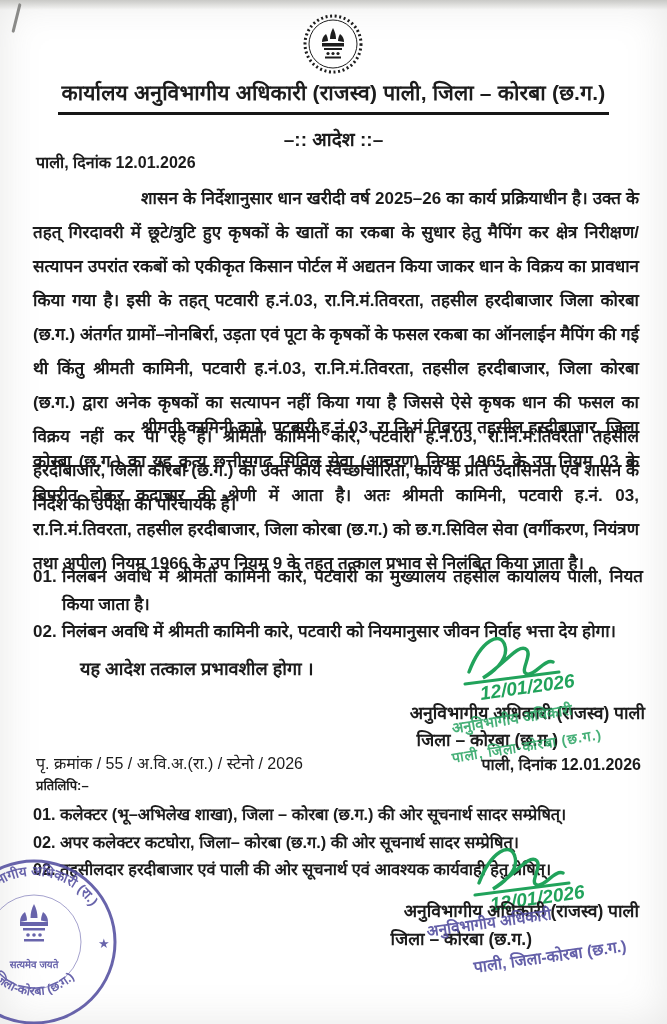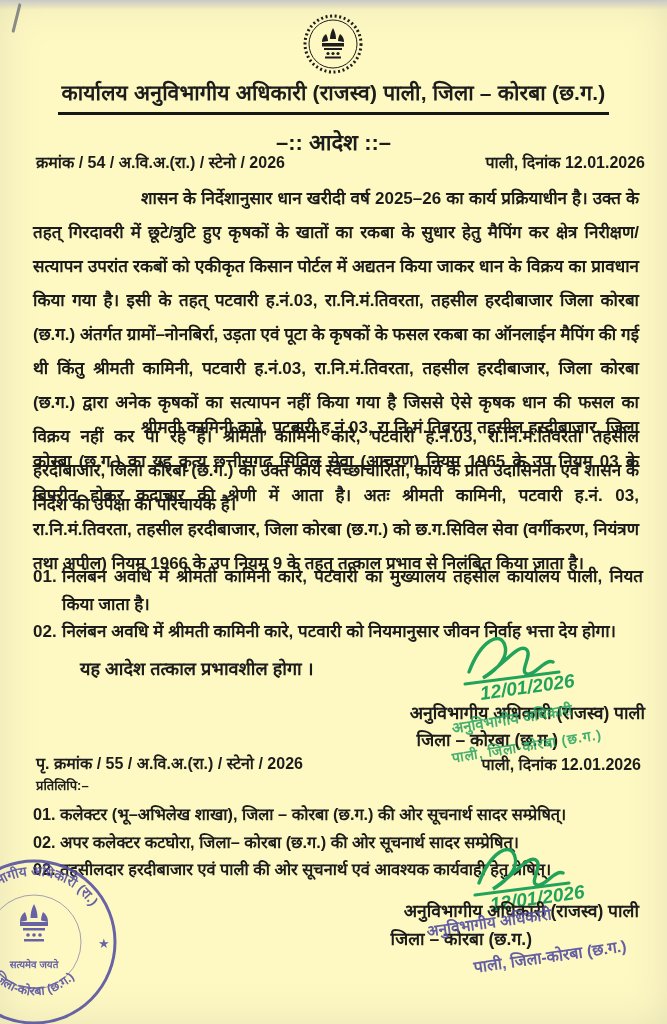--- a/index.html
+++ b/index.html
@@ -1,36 +1,36 @@
 <!DOCTYPE html>
 <html lang="hi"><head>
 <meta charset="utf-8">
 <style>
   html,body{margin:0;padding:0;background:#e9e9e7;}
   .page{
     position:relative;
     width:667px;height:1024px;
     margin:0 auto;
-    background:#fef9c3;
+    background:#ffffff;
     overflow:hidden;
     font-family:"Liberation Sans","DejaVu Sans",sans-serif;
     color:#1c1c1c;
     box-shadow:inset 0 0 40px rgba(120,120,115,.18);
   }
   .scan-top-band{position:absolute;top:0;left:0;right:0;height:10px;
     background:linear-gradient(#c9c9c6,rgba(201,201,198,0));}
   .pen-mark{position:absolute;left:15px;top:3px;width:3px;height:30px;
     background:#8a8a88;transform:rotate(14deg);border-radius:2px;}
   .emblem{position:absolute;left:302px;top:12px;}
   .office-title{position:absolute;top:78px;left:0;right:0;text-align:center;
     font-size:21px;font-weight:700;letter-spacing:.2px;}
   .office-title span{display:inline-block;border-bottom:3px solid #171717;
     padding:0 4px 6px;}
   .order-heading{position:absolute;top:126px;left:0;right:0;text-align:center;
-    font-size:22px;font-weight:700;}
+    font-size:19px;font-weight:700;}
   .ref-row{position:absolute;top:151px;left:36px;right:22px;display:flex;
     justify-content:space-between;font-size:16px;font-weight:600;}
   .para{position:absolute;left:33px;width:606px;text-align:justify;
     font-size:17px;line-height:34px;font-weight:600;}
   .para-1{top:182px;text-indent:108px;height:240px;}
   .para-2{top:411px;text-indent:108px;height:140px;}
   .points{position:absolute;top:563px;left:33px;width:610px;}
   .point-item{display:flex;font-size:17px;line-height:27.5px;font-weight:600;}
   .point-num{flex:0 0 29px;}
   .point-text{flex:1;text-align:justify;}
@@ -41,21 +41,21 @@
   .sig-svg{position:absolute;}
   .sig1 .sig-svg{right:48px;top:-2px;}
   .sig1-line1{position:absolute;top:70px;right:8px;font-size:17.5px;font-weight:700;white-space:nowrap;}
   .sig1-line2{position:absolute;top:97px;right:95px;font-size:17.5px;font-weight:700;white-space:nowrap;}
   .sig1-date{position:absolute;top:123px;right:12px;font-size:16px;font-weight:600;white-space:nowrap;}
   .stamp-overlay{color:#27a361;opacity:.85;font-weight:700;white-space:nowrap;
     position:absolute;transform:rotate(-9deg);}
   .sig1 .stamp-l1{top:78px;right:80px;font-size:15px;}
   .sig1 .stamp-l2{top:106px;right:50px;font-size:14px;letter-spacing:1px;}
   
-  .footer-ref{position:absolute;top:752px;left:36px;font-size:16px;font-weight:700;}
+  .footer-ref{position:absolute;top:752px;left:36px;font-size:16px;font-weight:400;}
   .copy-heading{position:absolute;top:776px;left:36px;font-size:13px;font-weight:700;}
   .copies{position:absolute;top:801px;left:33px;width:622px;}
   .copy-item{display:flex;font-size:16.3px;line-height:27.5px;font-weight:600;}
   .copy-num{flex:0 0 27px;}
   .copy-text{flex:1;}
   
   .round-stamp{position:absolute;left:-52px;top:856px;opacity:.88;}
   
   .sig2{position:absolute;top:843px;right:10px;width:360px;height:170px;}
   .sig2 .sig-svg{right:42px;top:-4px;}
@@ -90,21 +90,20 @@
     </svg>
   </div>
 
   <div class="office-title">
     <span>कार्यालय अनुविभागीय अधिकारी (राजस्व) पाली, जिला – कोरबा (छ.ग.)</span>
   </div>
 
   <div class="order-heading">–:: आदेश ::–</div>
 
   <div class="ref-row">
-    <span>क्रमांक / 54 / अ.वि.अ.(रा.) / स्टेनो / 2026</span>
     <span>पाली, दिनांक 12.01.2026</span>
   </div>
 
   <div class="para para-1">शासन के निर्देशानुसार धान खरीदी वर्ष 2025–26 का कार्य प्रक्रियाधीन है। उक्त के तहत् गिरदावरी में छूटे/त्रुटि हुए कृषकों के खातों का रकबा के सुधार हेतु मैपिंग कर क्षेत्र निरीक्षण/सत्यापन उपरांत रकबों को एकीकृत किसान पोर्टल में अद्यतन किया जाकर धान के विक्रय का प्रावधान किया गया है। इसी के तहत् पटवारी ह.नं.03, रा.नि.मं.तिवरता, तहसील हरदीबाजार जिला कोरबा (छ.ग.) अंतर्गत ग्रामों–नोनबिर्रा, उड़ता एवं पूटा के कृषकों के फसल रकबा का ऑनलाईन मैपिंग की गई थी किंतु श्रीमती कामिनी, पटवारी ह.नं.03, रा.नि.मं.तिवरता, तहसील हरदीबाजार, जिला कोरबा (छ.ग.) द्वारा अनेक कृषकों का सत्यापन नहीं किया गया है जिससे ऐसे कृषक धान की फसल का विक्रय नहीं कर पा रहे हैं। श्रीमती कामिनी कारे, पटवारी ह.नं.03, रा.नि.मं.तिवरता तहसील हरदीबाजार, जिला कोरबा (छ.ग.) का उक्त कार्य स्वेच्छाचारिता, कार्य के प्रति उदासिनता एवं शासन के निर्देश की उपेक्षा का परिचायक है।</div>
   <div class="para para-2">श्रीमती कामिनी कारे, पटवारी ह.नं.03, रा.नि.मं.तिवरता तहसील हरदीबाजार, जिला कोरबा (छ.ग.) का यह कृत्य छत्तीसगढ़ सिविल सेवा (आचरण) नियम 1965 के उप नियम 03 के विपरीत होकर कदाचार की श्रेणी में आता है। अतः श्रीमती कामिनी, पटवारी ह.नं. 03, रा.नि.मं.तिवरता, तहसील हरदीबाजार, जिला कोरबा (छ.ग.) को छ.ग.सिविल सेवा (वर्गीकरण, नियंत्रण तथा अपील) नियम 1966 के उप नियम 9 के तहत् तत्काल प्रभाव से निलंबित किया जाता है।</div>
 
   <div class="points">
     <div class="point-item">
       <span class="point-num">01.</span>
       <span class="point-text">निलंबन अवधि में श्रीमती कामिनी कारे, पटवारी का मुख्यालय तहसील कार्यालय पाली, नियत किया जाता है।</span>

